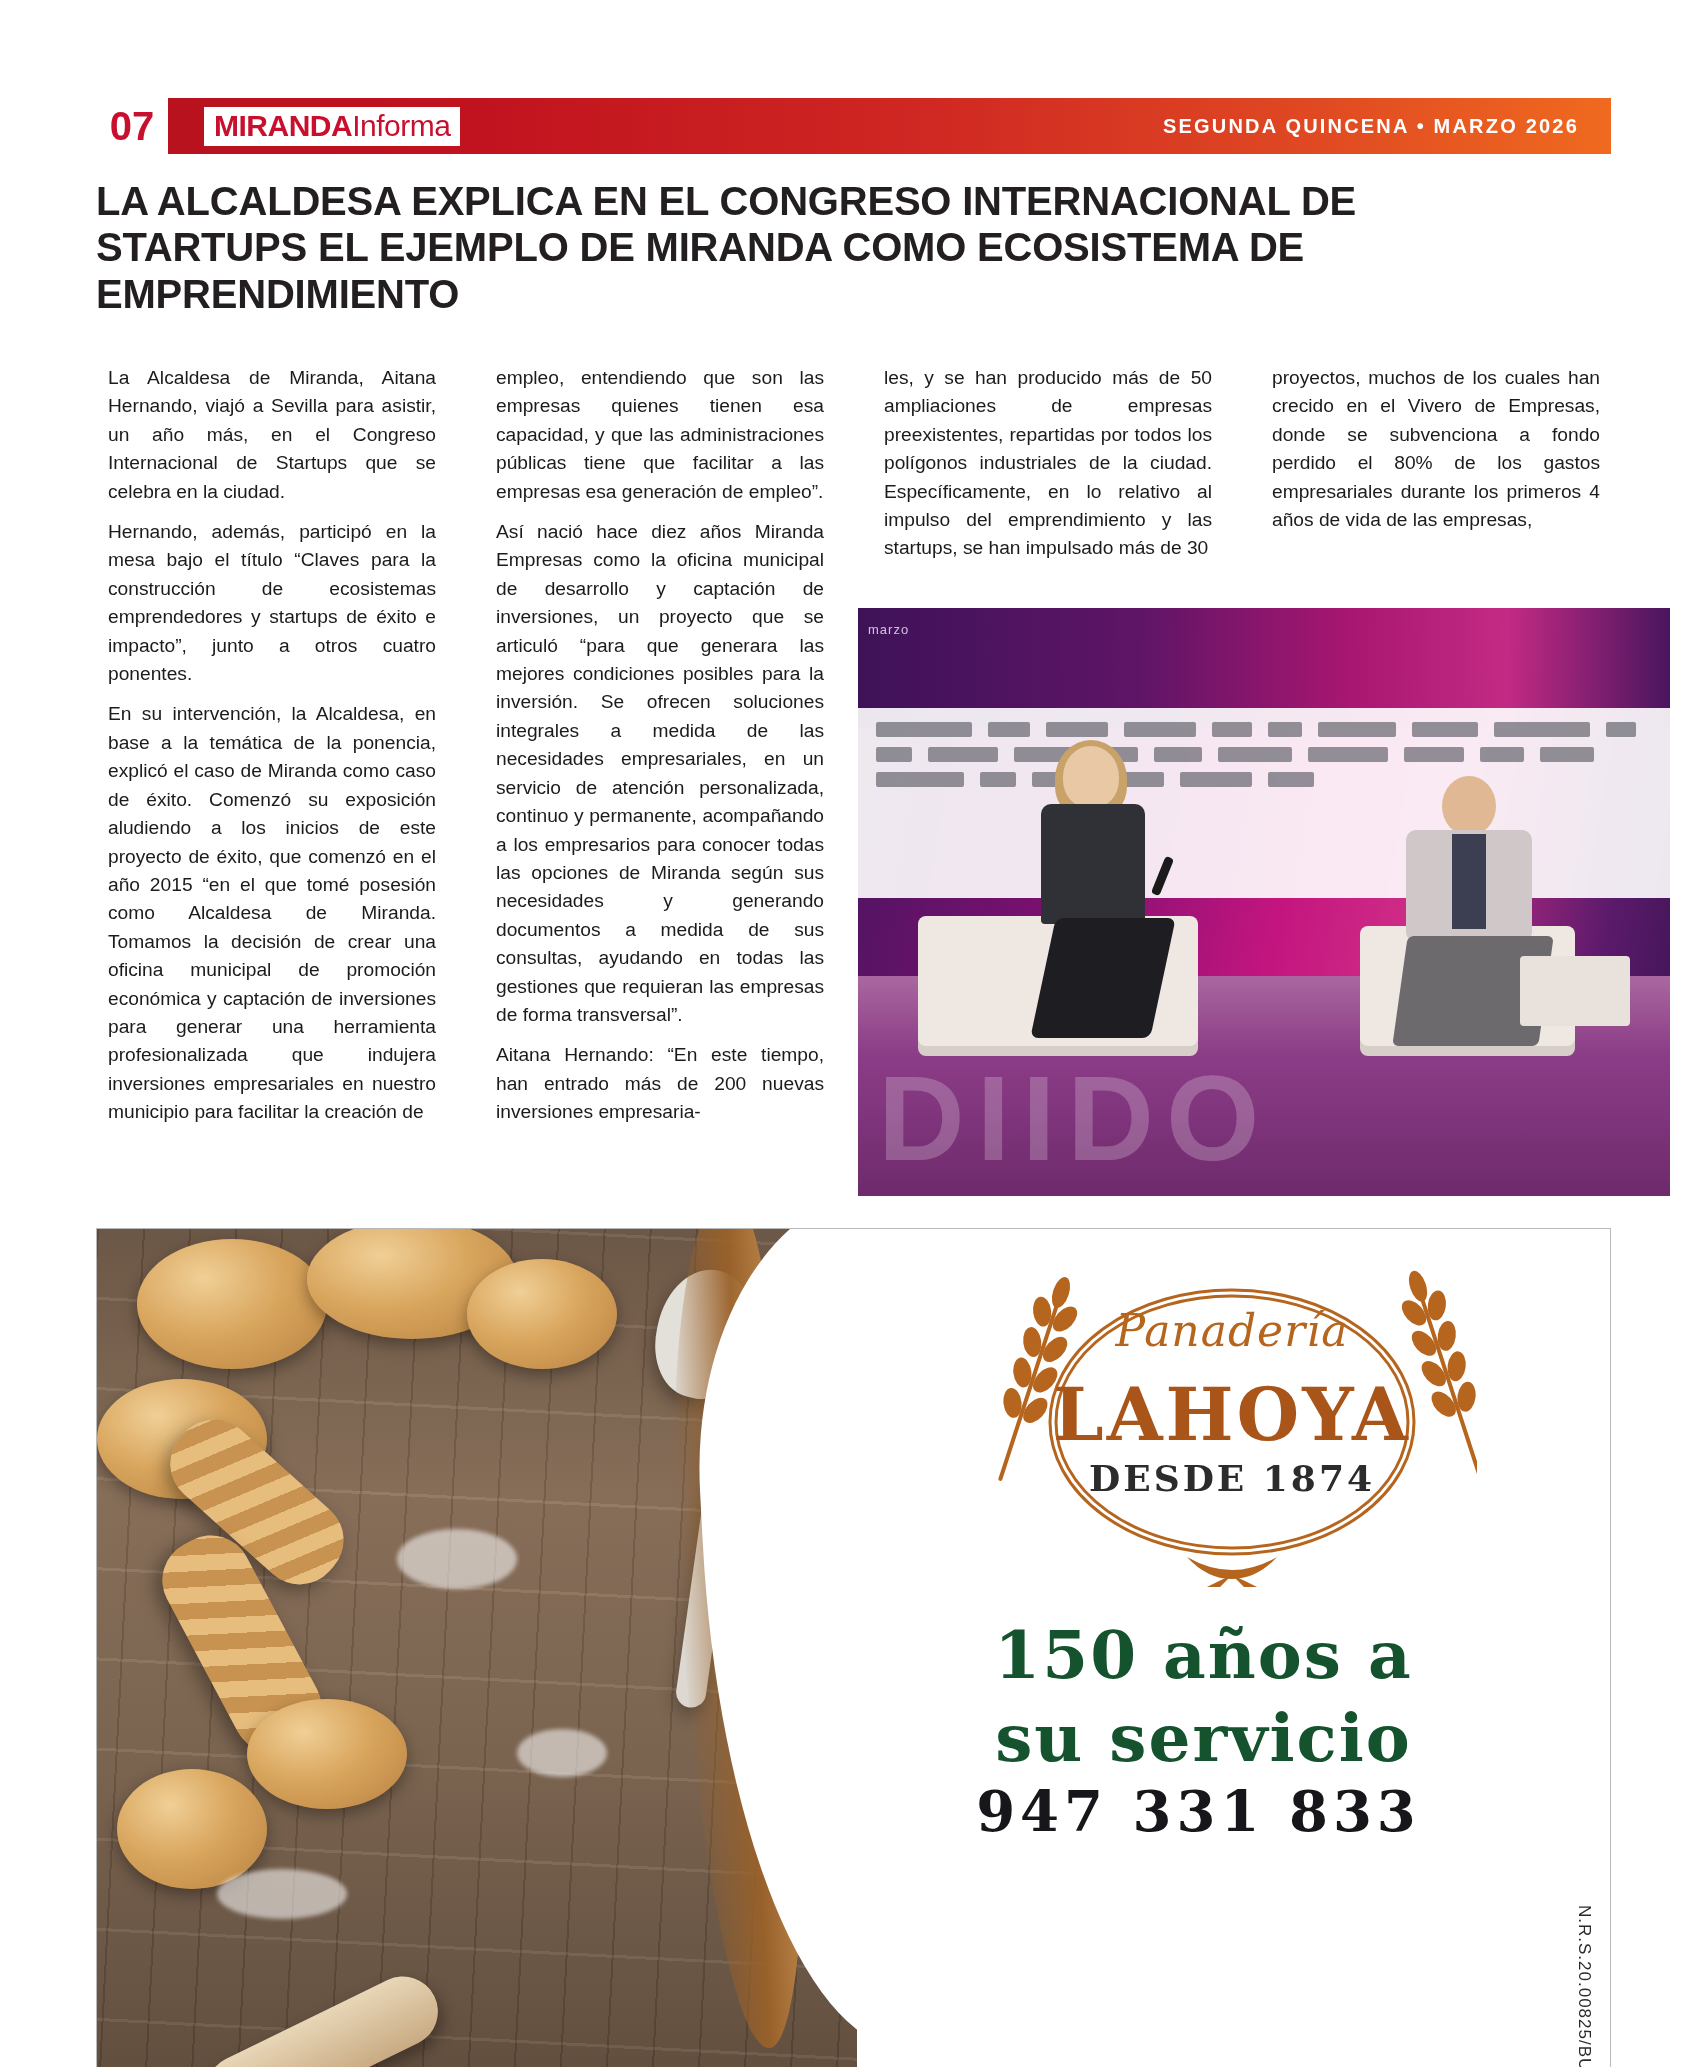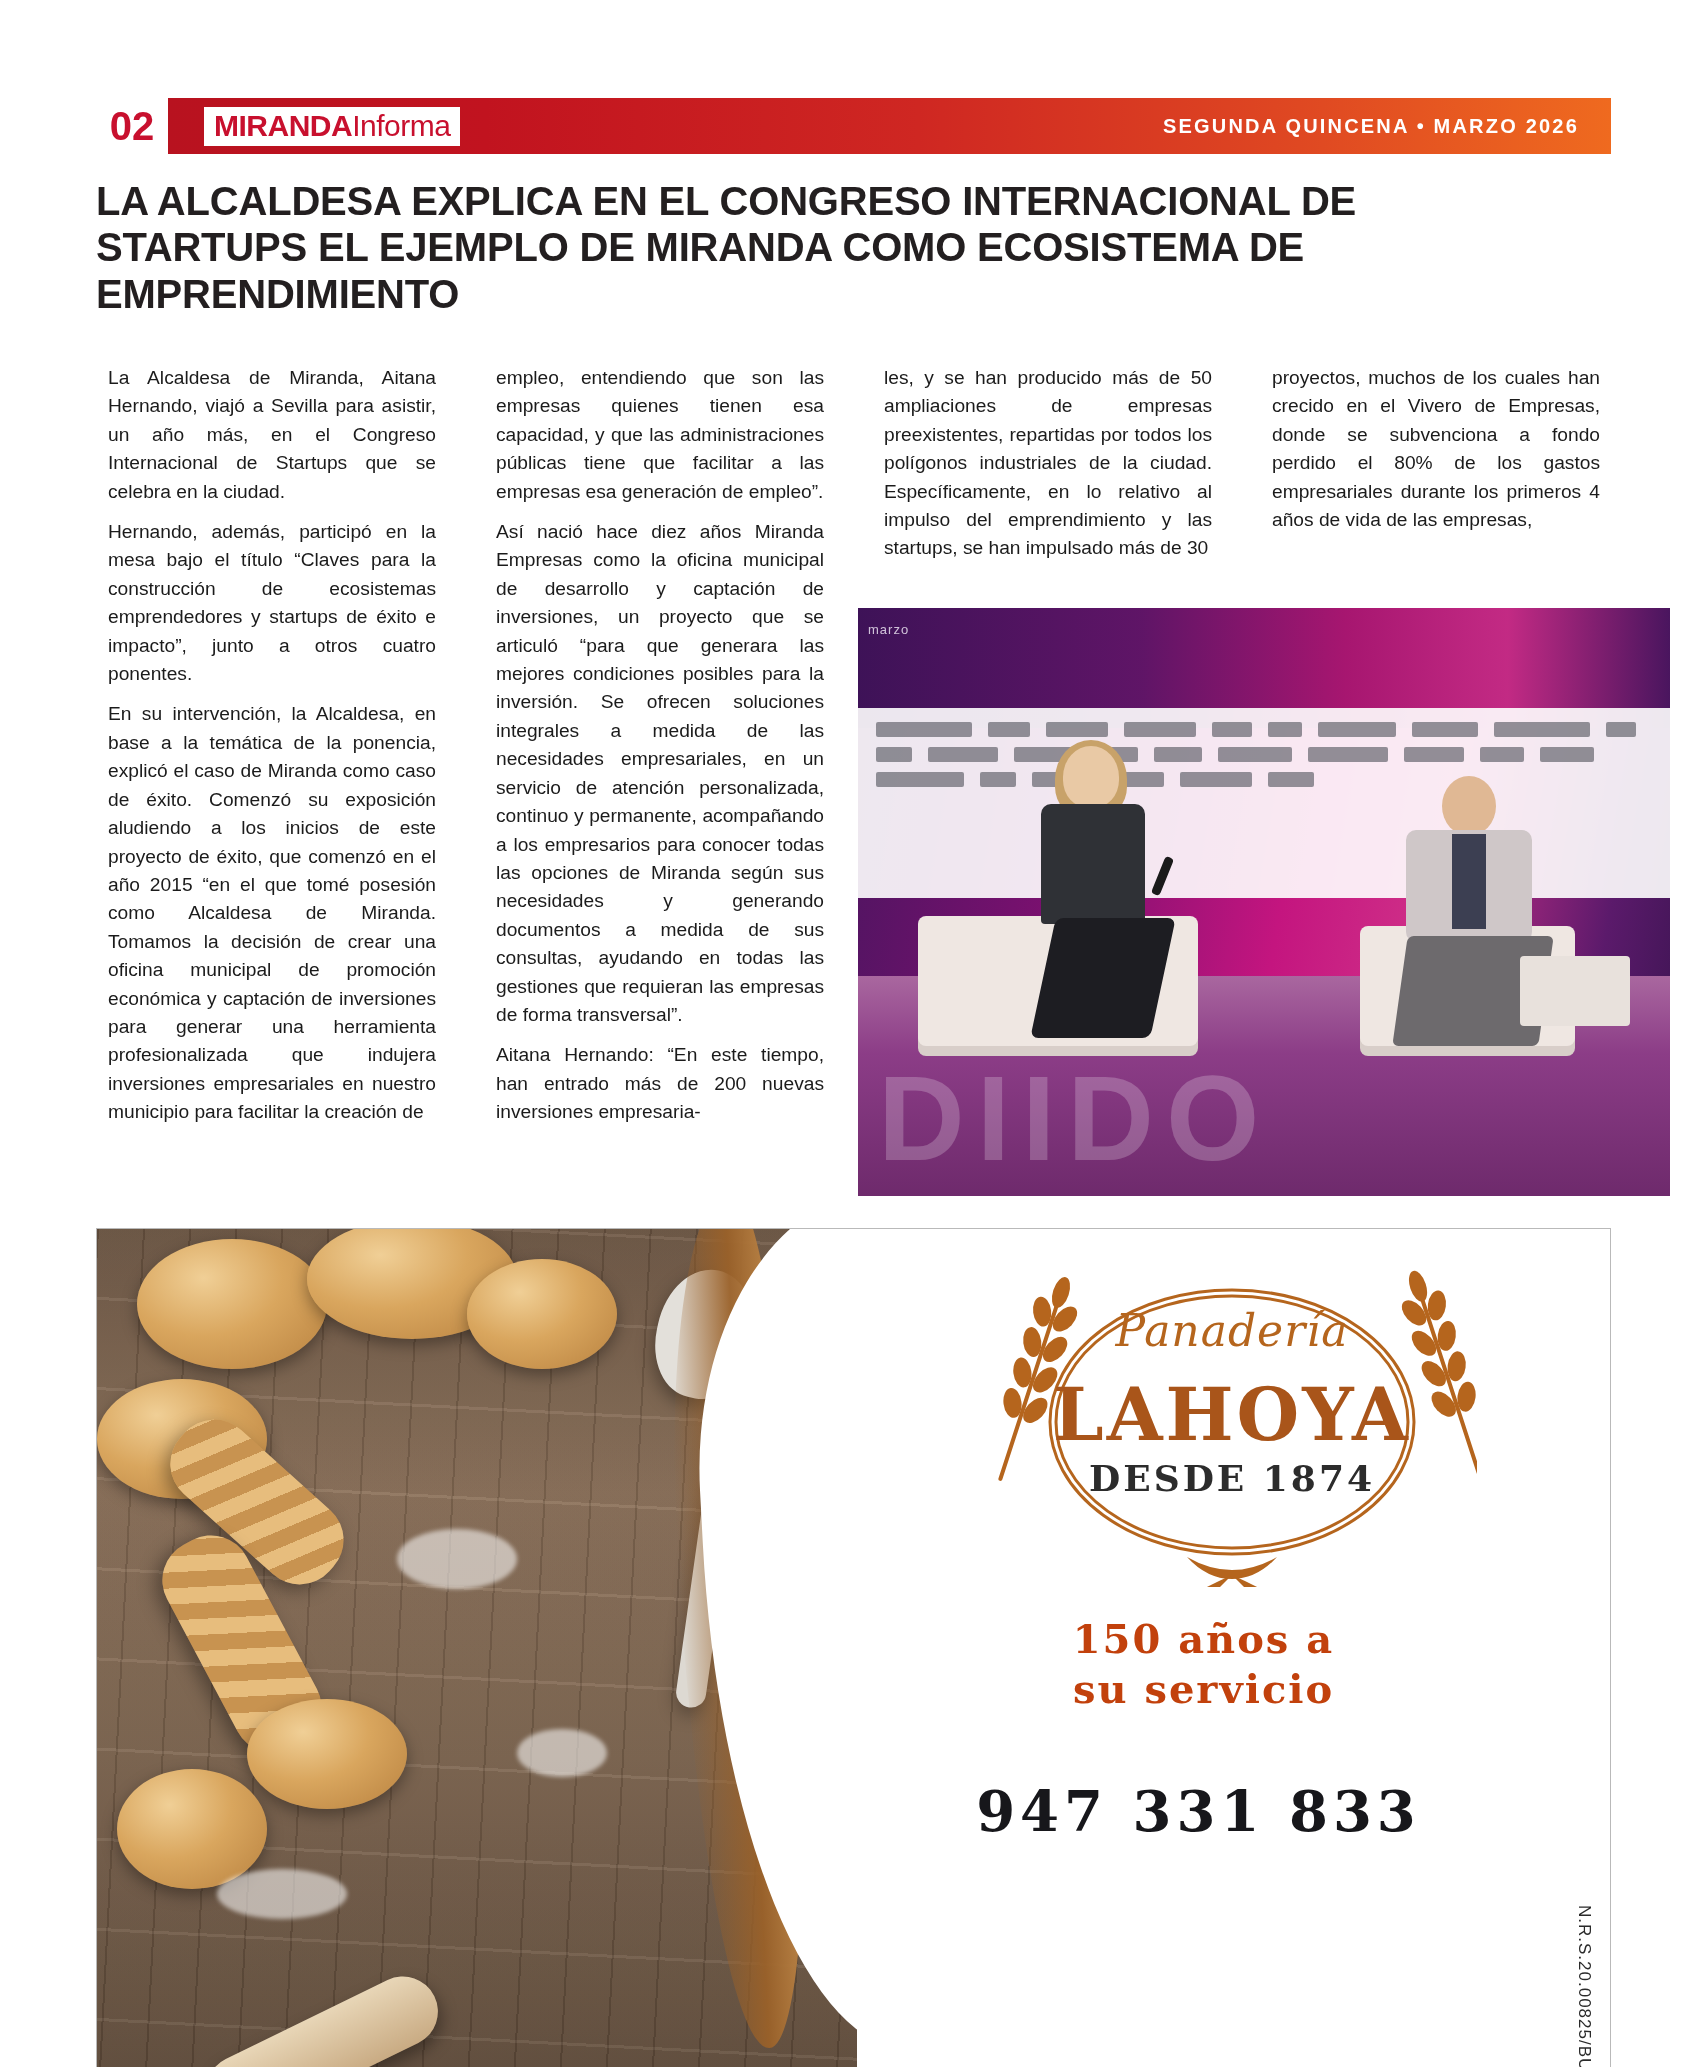--- a/index.html
+++ b/index.html
@@ -403,22 +403,22 @@
     color: #2c2c2c;
     letter-spacing: 3px;
   }
   .years {
     position: absolute;
     left: 0; right: 60px;
     top: 385px;
     text-align: center;
     font-family: "DejaVu Serif", serif;
     font-weight: bold;
-    font-size: 40px;
-    color: #c2410c;
+    font-size: 66px;
+    color: #14532d;
     line-height: 1.25;
     letter-spacing: 2px;
   }
   .phones {
     position: absolute;
     left: 0; right: 70px;
     top: 545px;
     text-align: center;
     font-family: "DejaVu Serif", serif;
     font-weight: bold;
@@ -437,21 +437,21 @@
     letter-spacing: 1px;
     font-family: "Liberation Sans", sans-serif;
   }
 </style>
 </head>
 <body>
 
 <div class="page">
 
   <div class="header">
-    <div class="page-number">02</div>
+    <div class="page-number">07</div>
     <div class="masthead-bar">
       <div class="masthead-logo">
         <span class="m1">MIRANDA</span>
         <span class="m2">Informa</span>
       </div>
       <div class="masthead-date">SEGUNDA QUINCENA • MARZO 2026</div>
     </div>
   </div>
 
   <div class="headline">LA ALCALDESA EXPLICA EN EL CONGRESO INTERNACIONAL DE STARTUPS EL EJEMPLO DE MIRANDA COMO ECOSISTEMA DE EMPRENDIMIENTO</div>

